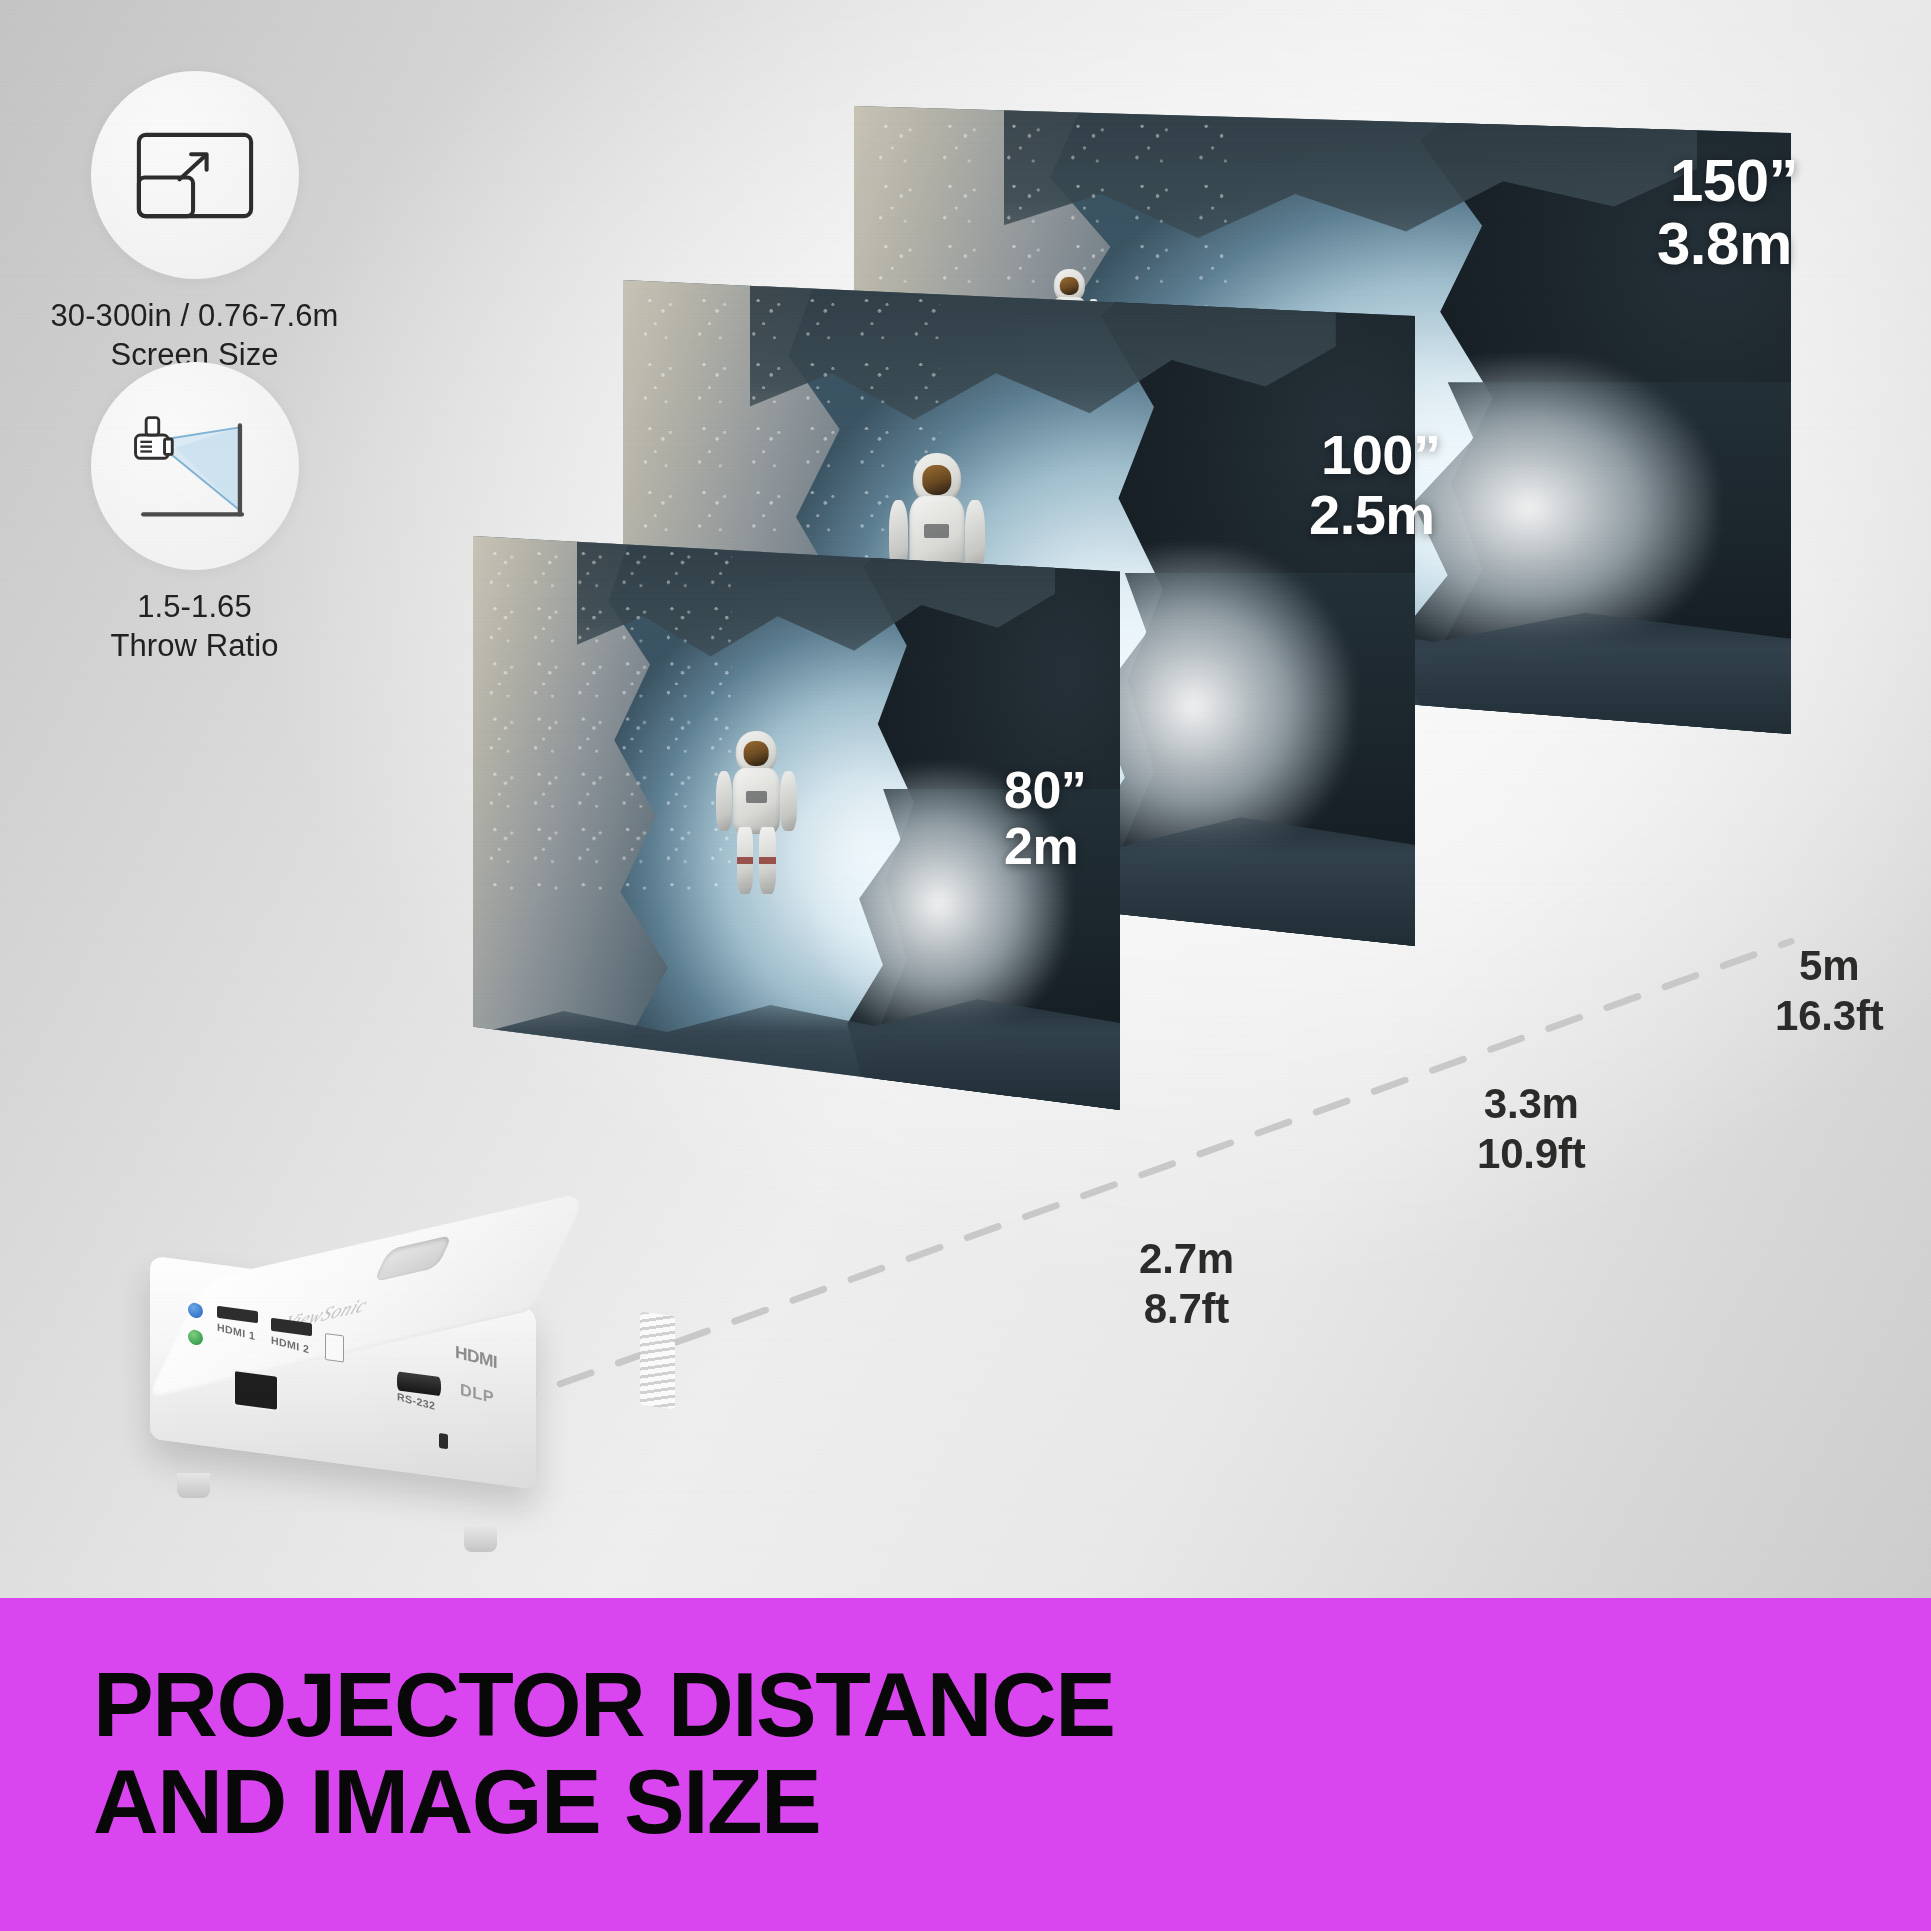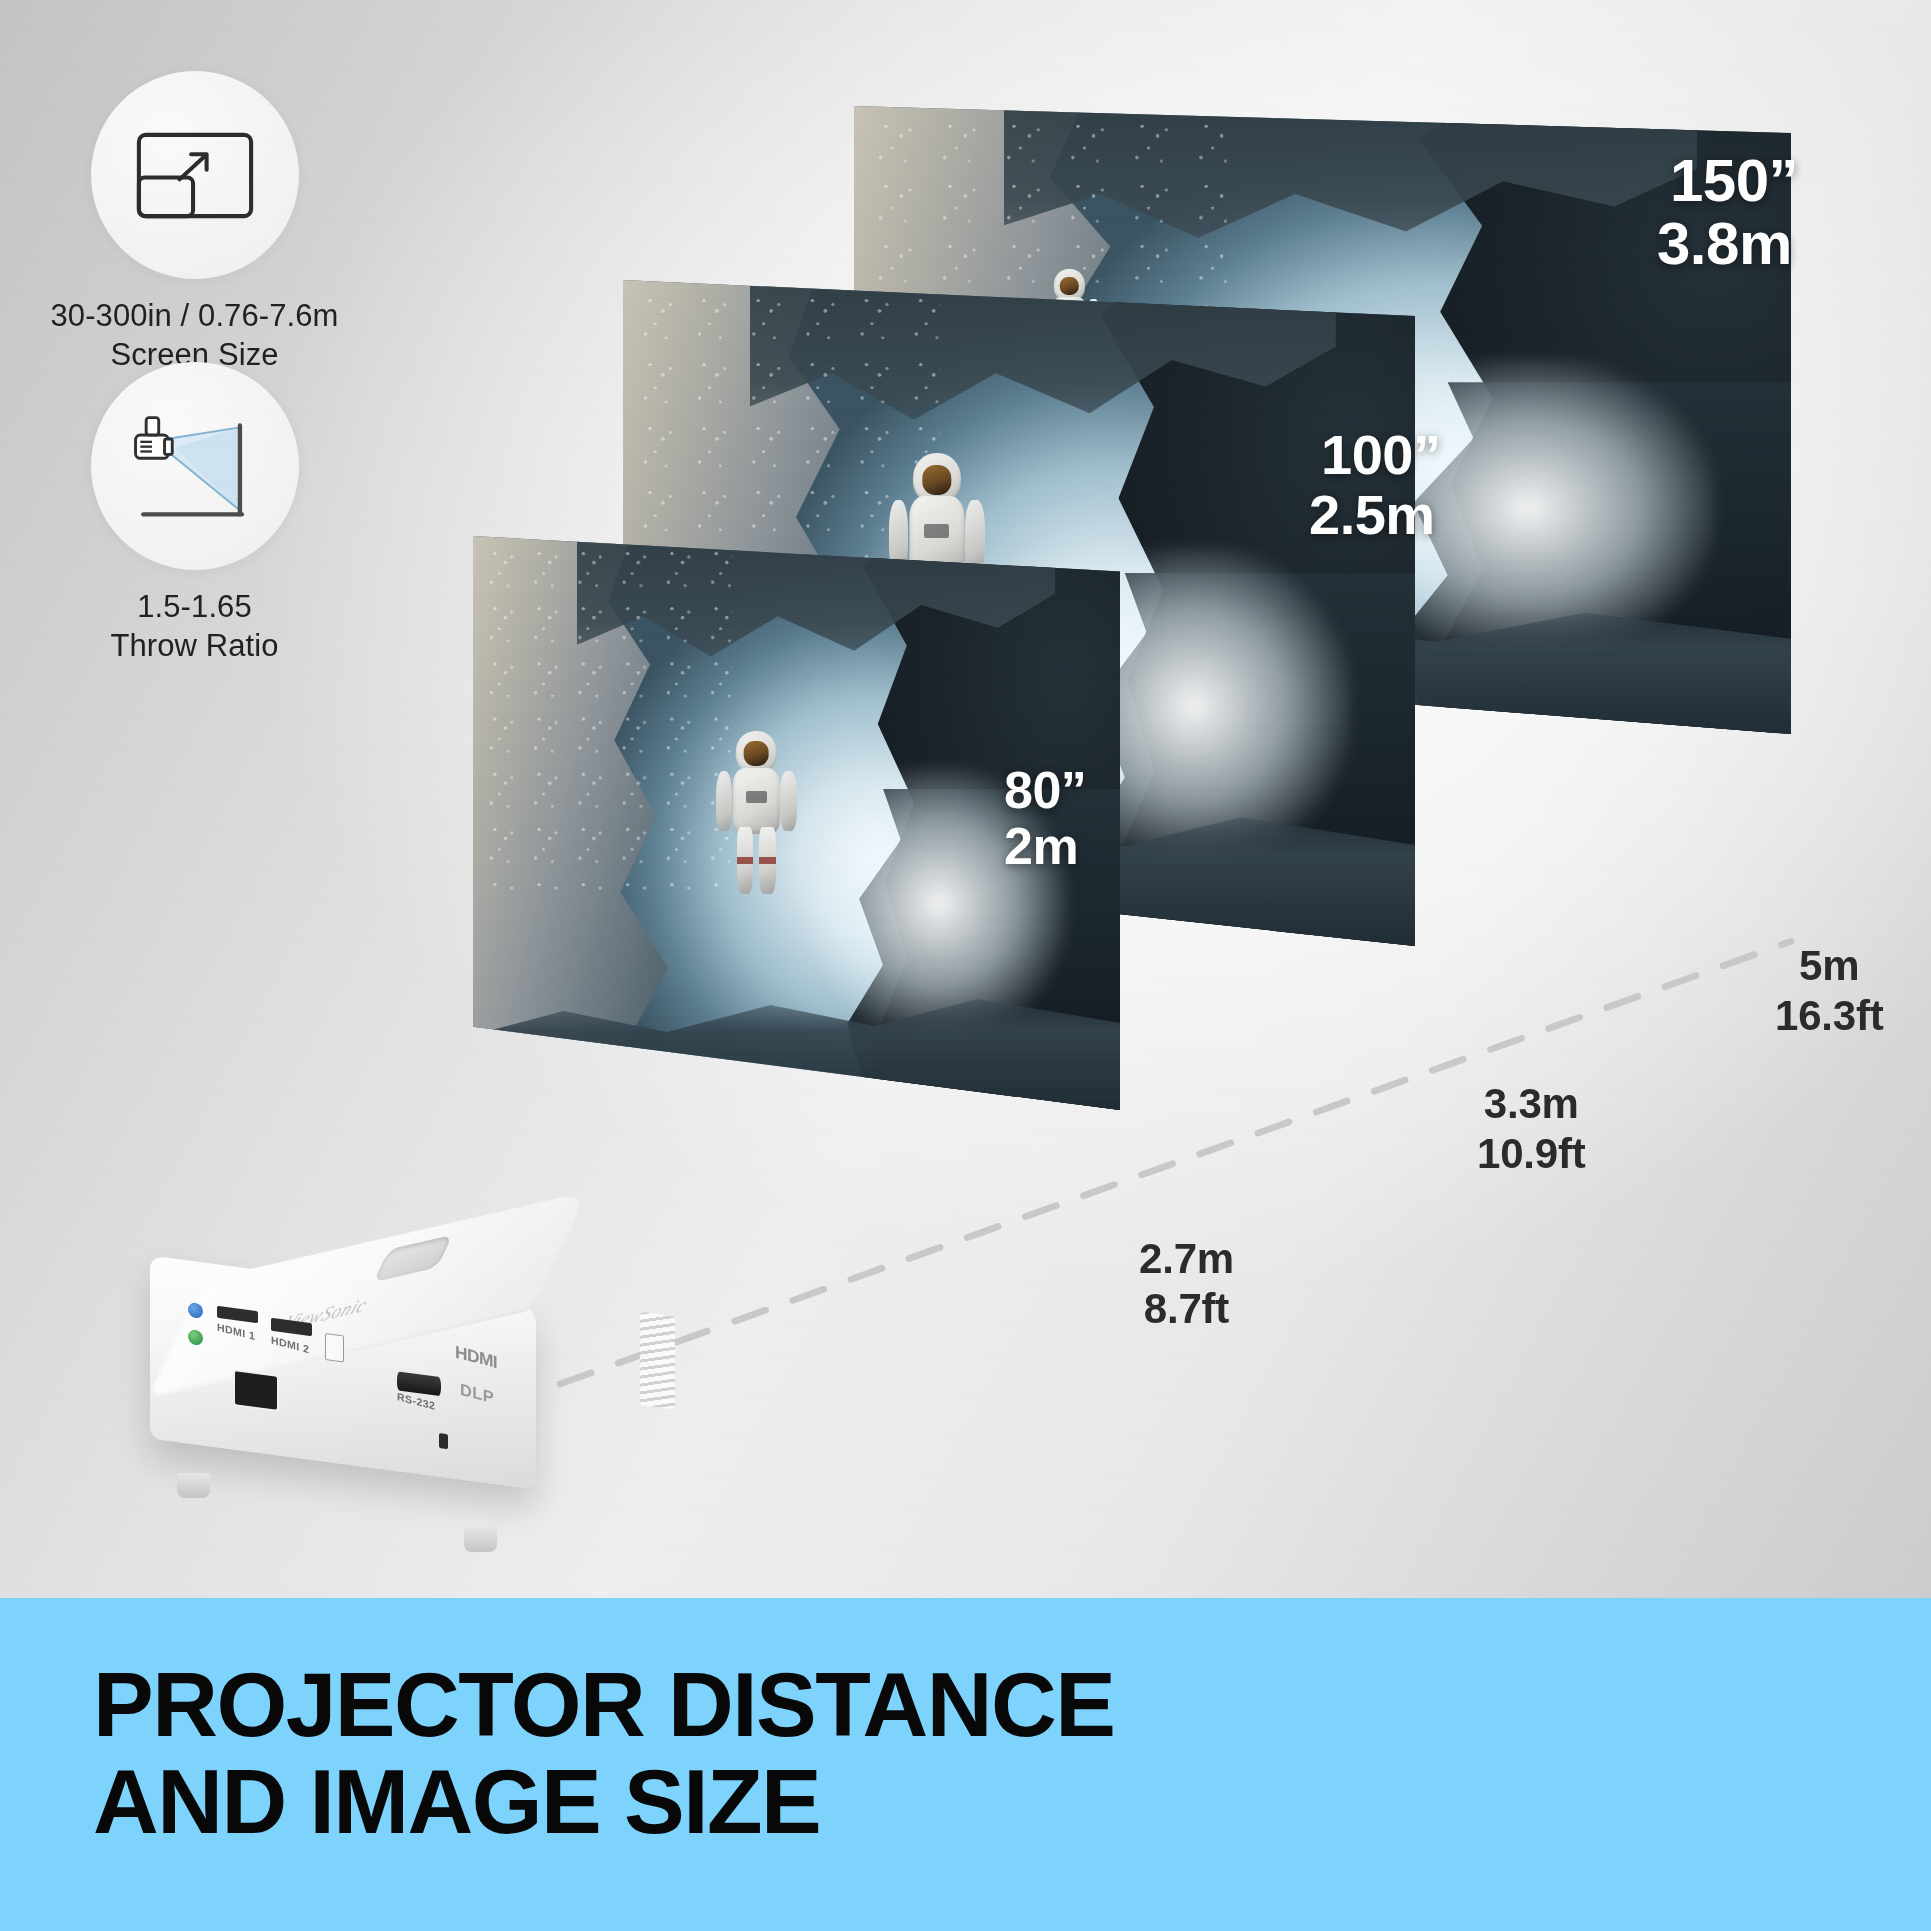--- a/index.html
+++ b/index.html
@@ -218,21 +218,21 @@
   .pbrand{
     position:absolute; left:145px; top:83px;
     font-family:"Liberation Serif", serif; font-size:18.3px; color:#c3c3c3;
     font-style:italic; letter-spacing:0.6px;
     transform:skewY(-13deg) skewX(-26deg);
   }
 
   
   #titlebar{
     position:absolute; left:0; top:1598px; width:1931px; height:333px;
-    background:#7dd3fc;
+    background:#d946ef;
   }
   #title{
     position:absolute; left:93px; top:58px;
     font-size:91px; font-weight:700; color:#080808;
     line-height:1.07; letter-spacing:-1.5px;
     text-transform:uppercase;
   }
 </style>
 </head>
 <body>

